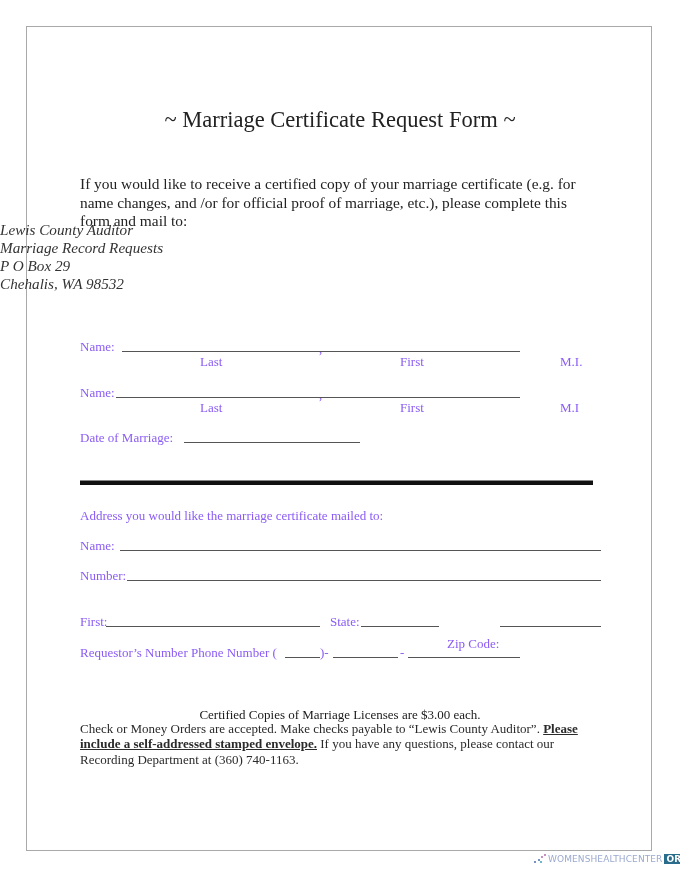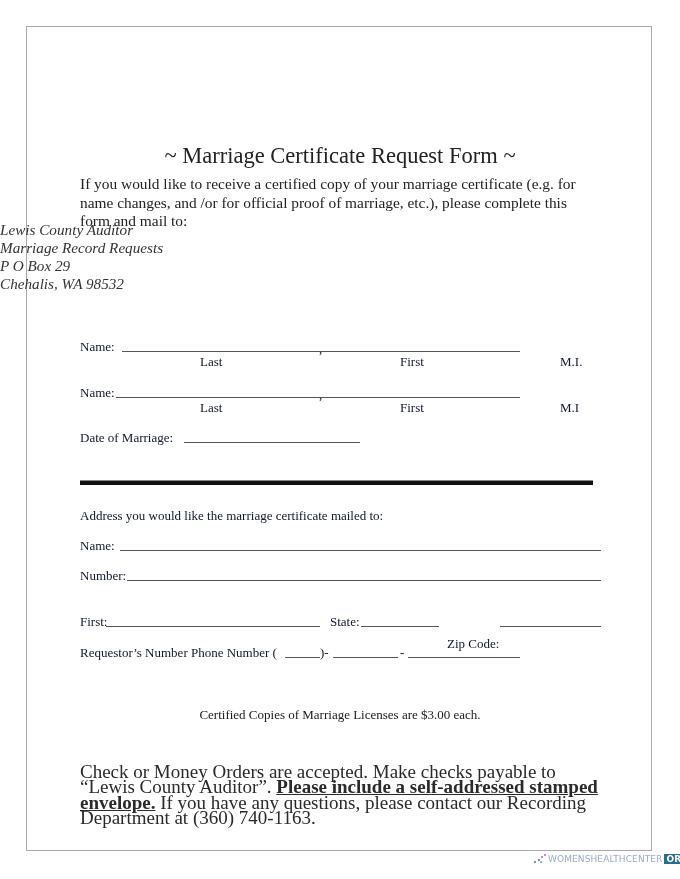--- a/index.html
+++ b/index.html
@@ -1,29 +1,29 @@
 <!DOCTYPE html>
 <html><head>
 <meta charset="utf-8">
 <style>
   html, body { margin: 0; padding: 0; background: #ffffff; }
   body { width: 680px; height: 879px; position: relative; overflow: hidden;
          font-family: "Liberation Serif", "DejaVu Serif", serif; color: #1a1a1a; }
   .page { position: absolute; left: 26px; top: 26px; width: 626px; height: 825px;
           border: 1.5px solid #a9a9a9; box-sizing: border-box; background: #fff; }
   .abs { position: absolute; white-space: nowrap; }
-  .title { left: 0; width: 680px; top: 107px; text-align: center; font-size: 22.5px; color: #222; margin-top: 36px; }
+  .title { left: 0; width: 680px; top: 107px; text-align: center; font-size: 22.5px; color: #222; }
   .intro { left: 80px; top: 149px; width: 520px; font-size: 15.4px; line-height: 18.5px; white-space: normal; color: #222; margin-top: 26px; }
   .addr { left: 0; width: 680px; text-align: left; font-style: italic; font-size: 15.2px; color: #333; }
-  .small { font-size: 13px; color: #0f172a; }
+  .small { font-size: 13px; color: #8b5cf6; }
   .line { position: absolute; height: 0; border-top: 1px solid #555; }
   .divider { position: absolute; left: 80px; top: 480px; width: 513px; height: 4px;
              background: #111; border-top: 1.5px solid #888; box-sizing: content-box; }
   .bold { font-weight: normal; }
-  .notice { left: 80px; top: 764px; width: 520px; font-size: 19px; line-height: 15.3px; white-space: normal; color: #2a2a2a; }
+  .notice { left: 80px; top: 721px; width: 520px; font-size: 13px; line-height: 15.3px; white-space: normal; color: #2a2a2a; }
   .u { text-decoration: underline; font-weight: bold; }
   .wm { position: absolute; left: 534px; top: 854px; font-family: "DejaVu Sans", sans-serif; font-size: 9px; color: #9aa9cf; letter-spacing: 0.1px; display: flex; align-items: center; }
   .wm .org { background: #2a6c8c; color: #fff; font-weight: bold; padding: 0 2px; margin-left: 2px; font-size: 9px; }
   .dots { position: relative; width: 12px; height: 10px; margin-right: 2px; }
   .dots i { position: absolute; width: 2px; height: 2px; border-radius: 50%; }
 </style>
 </head>
 <body>
 
 <div class="page"></div>

